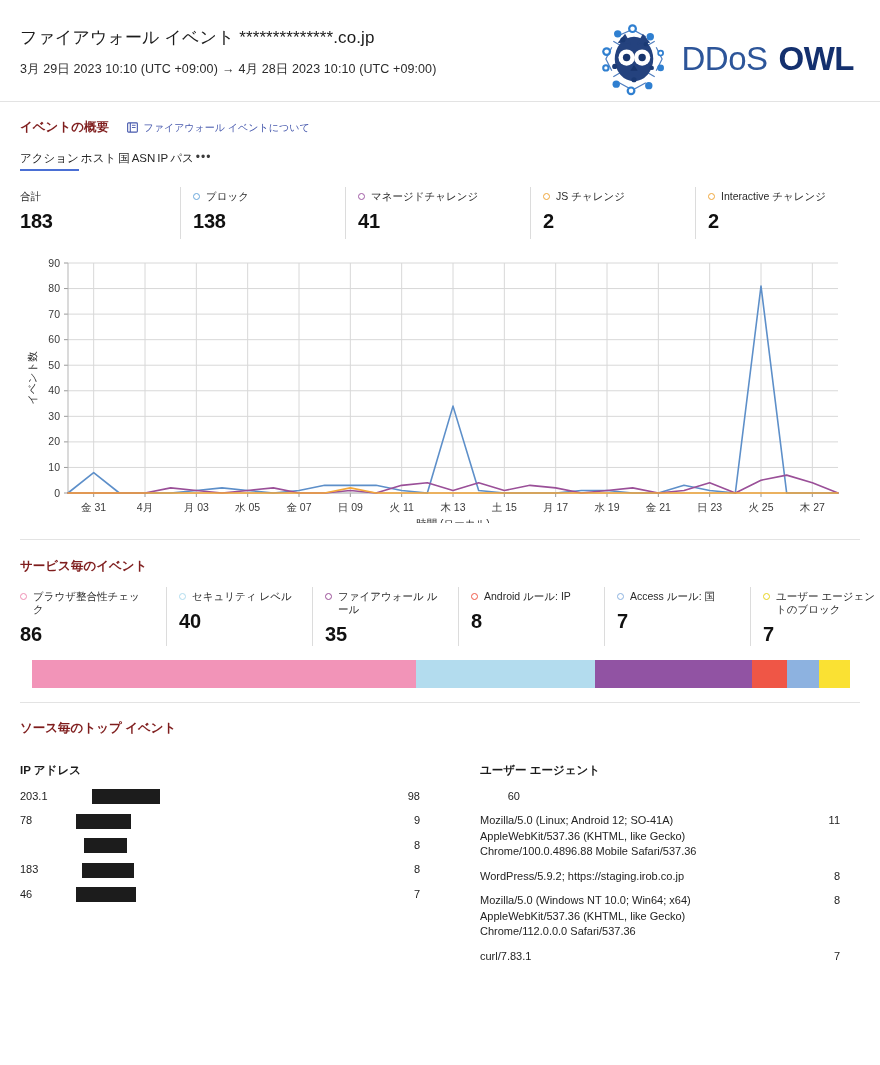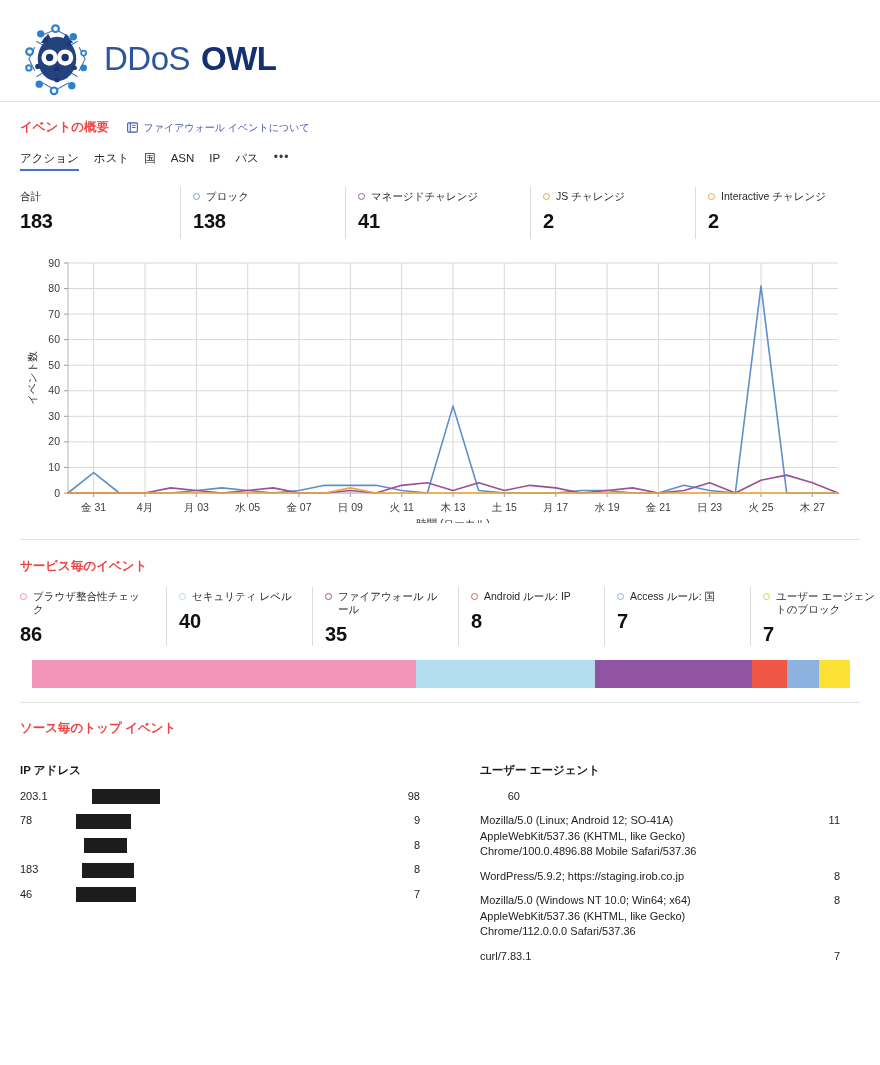--- a/index.html
+++ b/index.html
@@ -50,42 +50,42 @@
   }
   .logo-ddos { font-weight: 400; color: #2d5599; }
   .logo-owl { font-weight: 700; color: #14306e; margin-left: 9px; }
 
   
   .section { padding: 16px 20px 0 20px; }
   .section-divider { border-top: 1px solid #e3e3e3; margin-top: 14px; }
   .section-title {
     font-size: 12.5px;
     font-weight: 700;
-    color: #ef4444;
+    color: #7f1d1d;
     display: inline-block;
     vertical-align: middle;
   }
   .info-link {
     display: inline-flex;
     align-items: center;
     gap: 5px;
     margin-left: 14px;
     vertical-align: middle;
     font-size: 10px;
     color: #4257a8;
     text-decoration: none;
   }
   .info-link .link-label { text-decoration: none; color: #4759ad; }
   .book-icon { width: 11px; height: 11px; display: block; }
 
   
   .tabs {
     display: flex;
     align-items: flex-end;
-    gap: 15px;
+    gap: 2px;
     margin-top: 14px;
     font-size: 11.5px;
   }
   .tab {
     padding-bottom: 4px;
     color: #262626;
     cursor: pointer;
     border-bottom: 2px solid transparent;
     line-height: 14px;
   }
@@ -179,20 +179,26 @@
     vertical-align: middle;
   }
   .ua-line { display: block; }
 </style>
 </head>
 <body>
 
 <div class="page">
 
   <div class="header">
+    <div class="header-left">
+      <div class="report-title">ファイアウォール イベント **************.co.jp</div>
+      <div class="report-range">
+        <span>3月 29日 2023 10:10 (UTC +09:00)</span><span class="range-arrow">→</span><span>4月 28日 2023 10:10 (UTC +09:00)</span>
+      </div>
+    </div>
     <div class="logo">
       <svg class="logo-mark" viewBox="0 0 100 100">
         <g stroke="#2f66b3" stroke-width="1.6" fill="none" opacity="0.85">
           <path d="M30 18 L48 10 L66 20"></path>
           <path d="M20 34 L12 50 L20 66"></path>
           <path d="M80 34 L88 50 L80 66"></path>
           <path d="M30 82 L48 92 L66 82"></path>
           <path d="M22 26 L36 34"></path>
           <path d="M78 26 L64 34"></path>
           <path d="M22 74 L36 66"></path>

